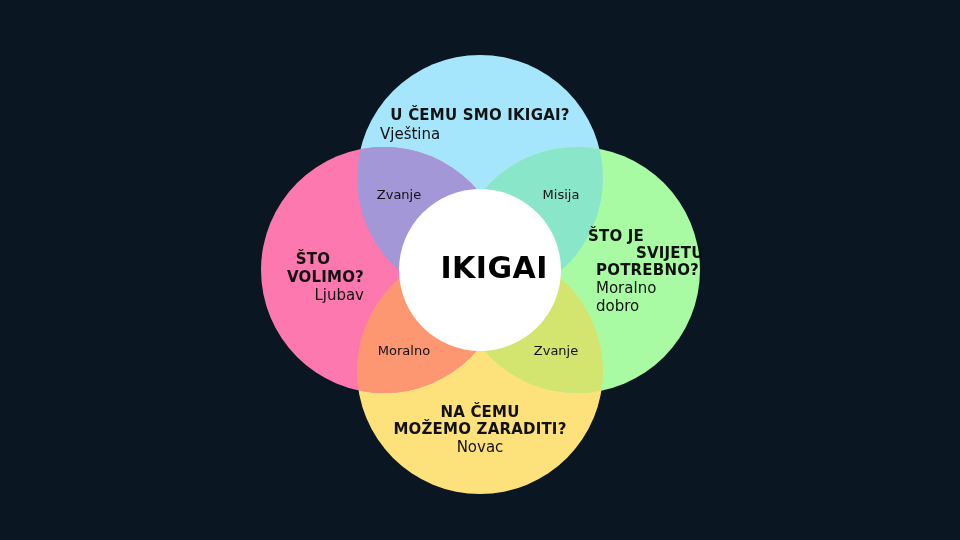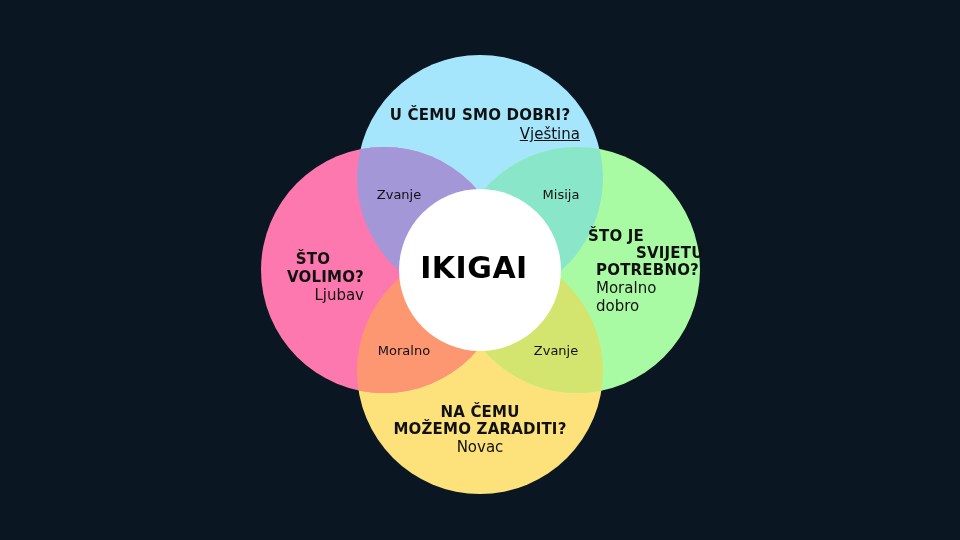--- a/index.html
+++ b/index.html
@@ -3,21 +3,21 @@
 <meta charset="utf-8">
 <style>
   html, body { margin:0; padding:0; }
   body { width:960px; height:540px; background:#0a1722; overflow:hidden; position:relative;
          font-family:"DejaVu Sans", "Liberation Sans", sans-serif; }
   svg.venn { position:absolute; left:0; top:0; }
   .lbl { position:absolute; color:#111; line-height:1.15; white-space:nowrap; }
   .q { font-weight:bold; font-size:15px; letter-spacing:0.2px; }
   .a { font-size:15px; }
   .ov { font-size:13px; }
-  .center-title { position:absolute; left:400px; top:250px; width:148px; text-align:center;
+  .center-title { position:absolute; left:400px; top:250px; width:148px; text-align:right;
                   font-weight:bold; font-size:30px; color:#000; letter-spacing:0.5px; }
 </style>
 </head>
 <body>
 
 <svg class="venn" width="960" height="540">
   <defs>
     <clipPath id="cTop">
         <circle cx="480" cy="178" r="123"></circle>
       </clipPath>
@@ -32,22 +32,22 @@
   <circle cx="577" cy="270" r="123" fill="#a9fba3"></circle>
 
   <circle cx="384" cy="270" r="123" fill="#a497d8" clip-path="url(#cTop)"></circle>
   <circle cx="577" cy="270" r="123" fill="#8ae6c8" clip-path="url(#cTop)"></circle>
   <circle cx="384" cy="270" r="123" fill="#fd9771" clip-path="url(#cBottom)"></circle>
   <circle cx="577" cy="270" r="123" fill="#d4e56f" clip-path="url(#cBottom)"></circle>
 
   <circle cx="480" cy="270" r="81" fill="#ffffff"></circle>
 </svg>
 
-<div class="lbl q" style="left:380px; top:107px; width:200px; text-align:center;">U ČEMU SMO DOBRI?</div>
-<div class="lbl a" style="left:380px; top:126px; width:200px; text-align:right;text-decoration:underline;">Vještina</div>
+<div class="lbl q" style="left:380px; top:107px; width:200px; text-align:center;">U ČEMU SMO IKIGAI?</div>
+<div class="lbl a" style="left:380px; top:126px; width:200px; text-align:left;">Vještina</div>
 
 <div class="lbl q" style="left:262px; top:251px; width:102px; text-align:center;">ŠTO</div>
 <div class="lbl q" style="left:262px; top:269px; width:102px; text-align:right;">VOLIMO?</div>
 <div class="lbl a" style="left:262px; top:287px; width:102px; text-align:right;">Ljubav</div>
 
 <div class="lbl q" style="left:588px; top:228px;">ŠTO JE</div>
 <div class="lbl q" style="left:596px; top:245px;margin-left:40px;">SVIJETU</div>
 <div class="lbl q" style="left:596px; top:262px;">POTREBNO?</div>
 <div class="lbl a" style="left:596px; top:280px;">Moralno</div>
 <div class="lbl a" style="left:596px; top:298px;">dobro</div>

